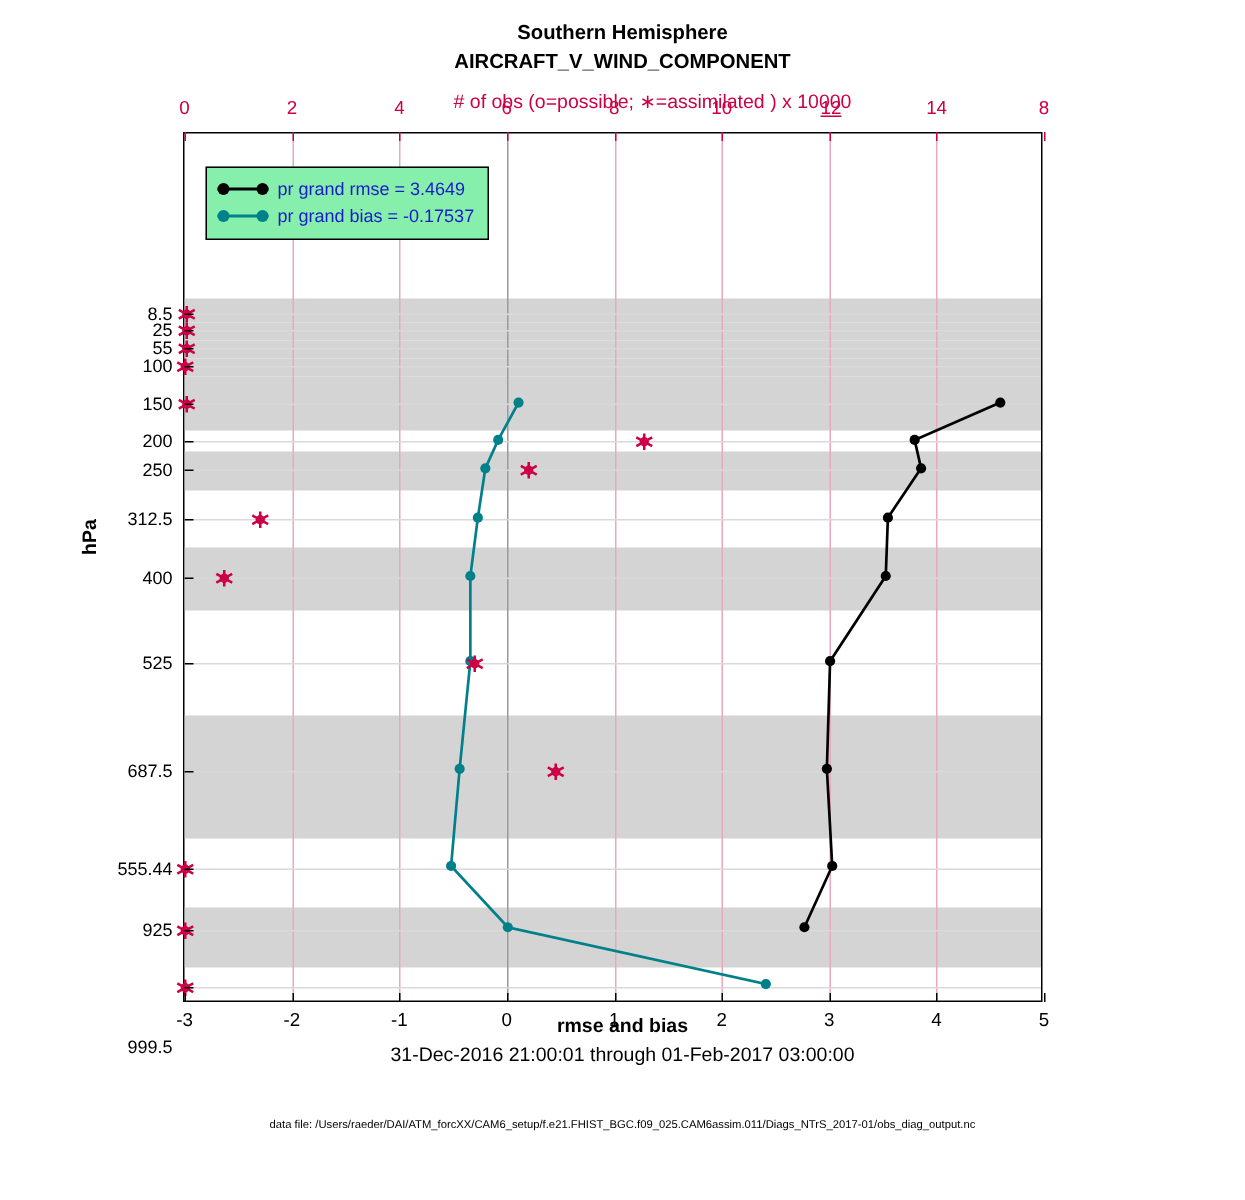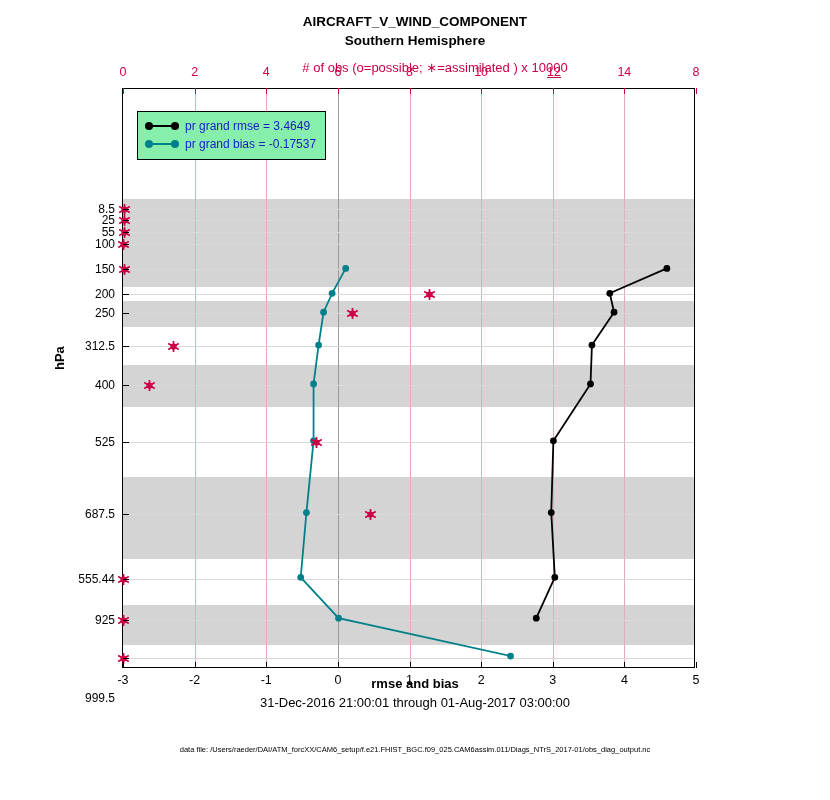--- a/index.html
+++ b/index.html
@@ -85,22 +85,22 @@
 
   .obs-marker{position:absolute;width:13px;height:13px;margin-left:-6.5px;margin-top:-6.5px;}
   .obs-marker svg{display:block;}
 </style>
 </head>
 <body>
 
 <div class="chart-root">
 
   <div class="title-block">
+    <div class="title-line">Southern Hemisphere</div>
     <div class="title-line">AIRCRAFT_V_WIND_COMPONENT</div>
-    <div class="title-line">Southern Hemisphere</div>
   </div>
 
   <div class="top-axis-label"># of obs (o=possible; ∗=assimilated ) x 10000</div>
 
   <div class="plot" id="plot">
     <div class="bands" id="bands">
         <div class="band" style="top: 110px; height: 16px;"></div>
         <div class="band" style="top: 126px; height: 12px;"></div>
         <div class="band" style="top: 138px; height: 12px;"></div>
         <div class="band" style="top: 150px; height: 12px;"></div>
@@ -380,15 +380,15 @@
           <span class="dot l" style="background:#00808a"></span>
           <span class="dot r" style="background:#00808a"></span>
         </span>
         <span class="legend-text">pr grand bias = -0.17537</span>
       </div>
     </div>
   </div>
 
   <div class="yaxis-title">hPa</div>
   <div class="xaxis-title">rmse and bias</div>
-  <div class="date-range">31-Dec-2016 21:00:01 through 01-Aug-2017 03:00:00</div>
+  <div class="date-range">31-Dec-2016 21:00:01 through 01-Feb-2017 03:00:00</div>
   <div class="datafile">data file: /Users/raeder/DAI/ATM_forcXX/CAM6_setup/f.e21.FHIST_BGC.f09_025.CAM6assim.011/Diags_NTrS_2017-01/obs_diag_output.nc</div>
 </div>
 
 </body></html>

